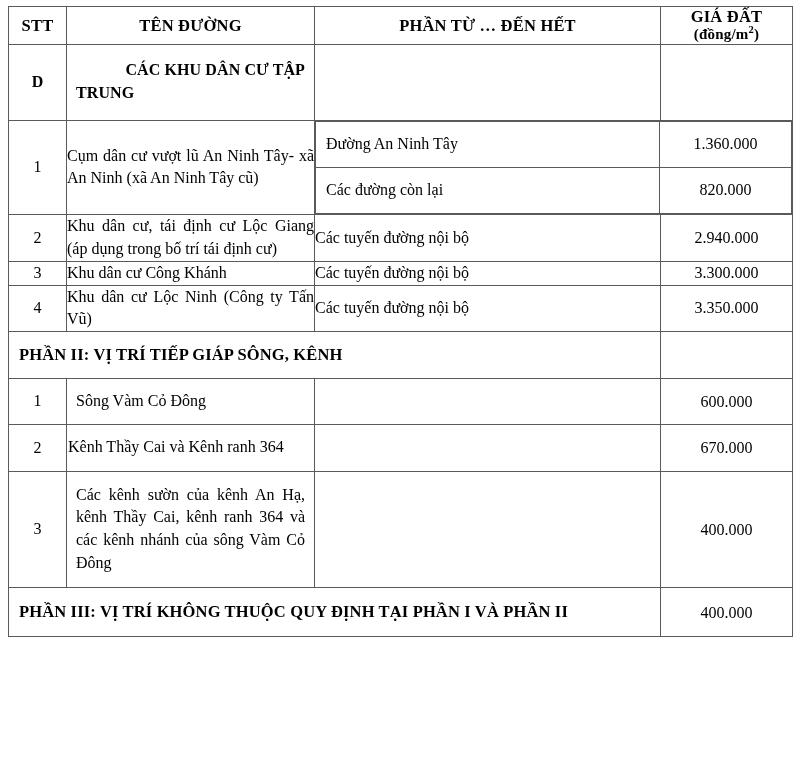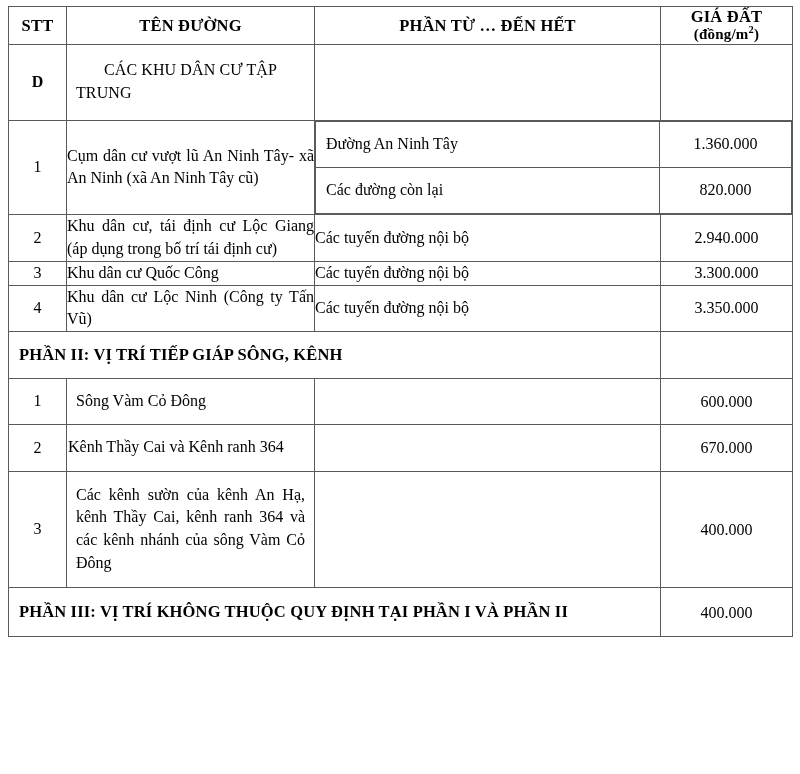--- a/index.html
+++ b/index.html
@@ -79,22 +79,22 @@
   .c-text {
     text-align: justify;
     text-align-last: left;
     font-size: 16px;
     line-height: 1.42;
     padding: 7px 9px 8px 9px;
     vertical-align: middle;
     hyphens: none;
   }
   .c-text.bold {
-    font-weight: normal;
-    text-align: center;
+    font-weight: bold;
+    text-align: right;
     text-align-last: left;
     letter-spacing: 0.1px;
   }
 
   .c-seg-text {
     text-align: left;
     font-size: 16px;
     line-height: 1.4;
     padding: 7px 10px 8px 10px;
     vertical-align: middle;
@@ -214,21 +214,21 @@
 
       <tr>
         <td class="c-idx">2</td>
         <td class="c-text">Khu dân cư, tái định cư Lộc Giang (áp dụng trong bố trí tái định cư)</td>
         <td class="c-seg-text">Các tuyến đường nội bộ</td>
         <td class="c-price-text">2.940.000</td>
       </tr>
 
       <tr>
         <td class="c-idx">3</td>
-        <td class="c-text">Khu dân cư Quốc Công</td>
+        <td class="c-text">Khu dân cư Công Khánh</td>
         <td class="c-seg-text">Các tuyến đường nội bộ</td>
         <td class="c-price-text">3.300.000</td>
       </tr>
 
       <tr>
         <td class="c-idx">4</td>
         <td class="c-text">Khu dân cư Lộc Ninh (Công ty Tấn Vũ)</td>
         <td class="c-seg-text">Các tuyến đường nội bộ</td>
         <td class="c-price-text">3.350.000</td>
       </tr>

